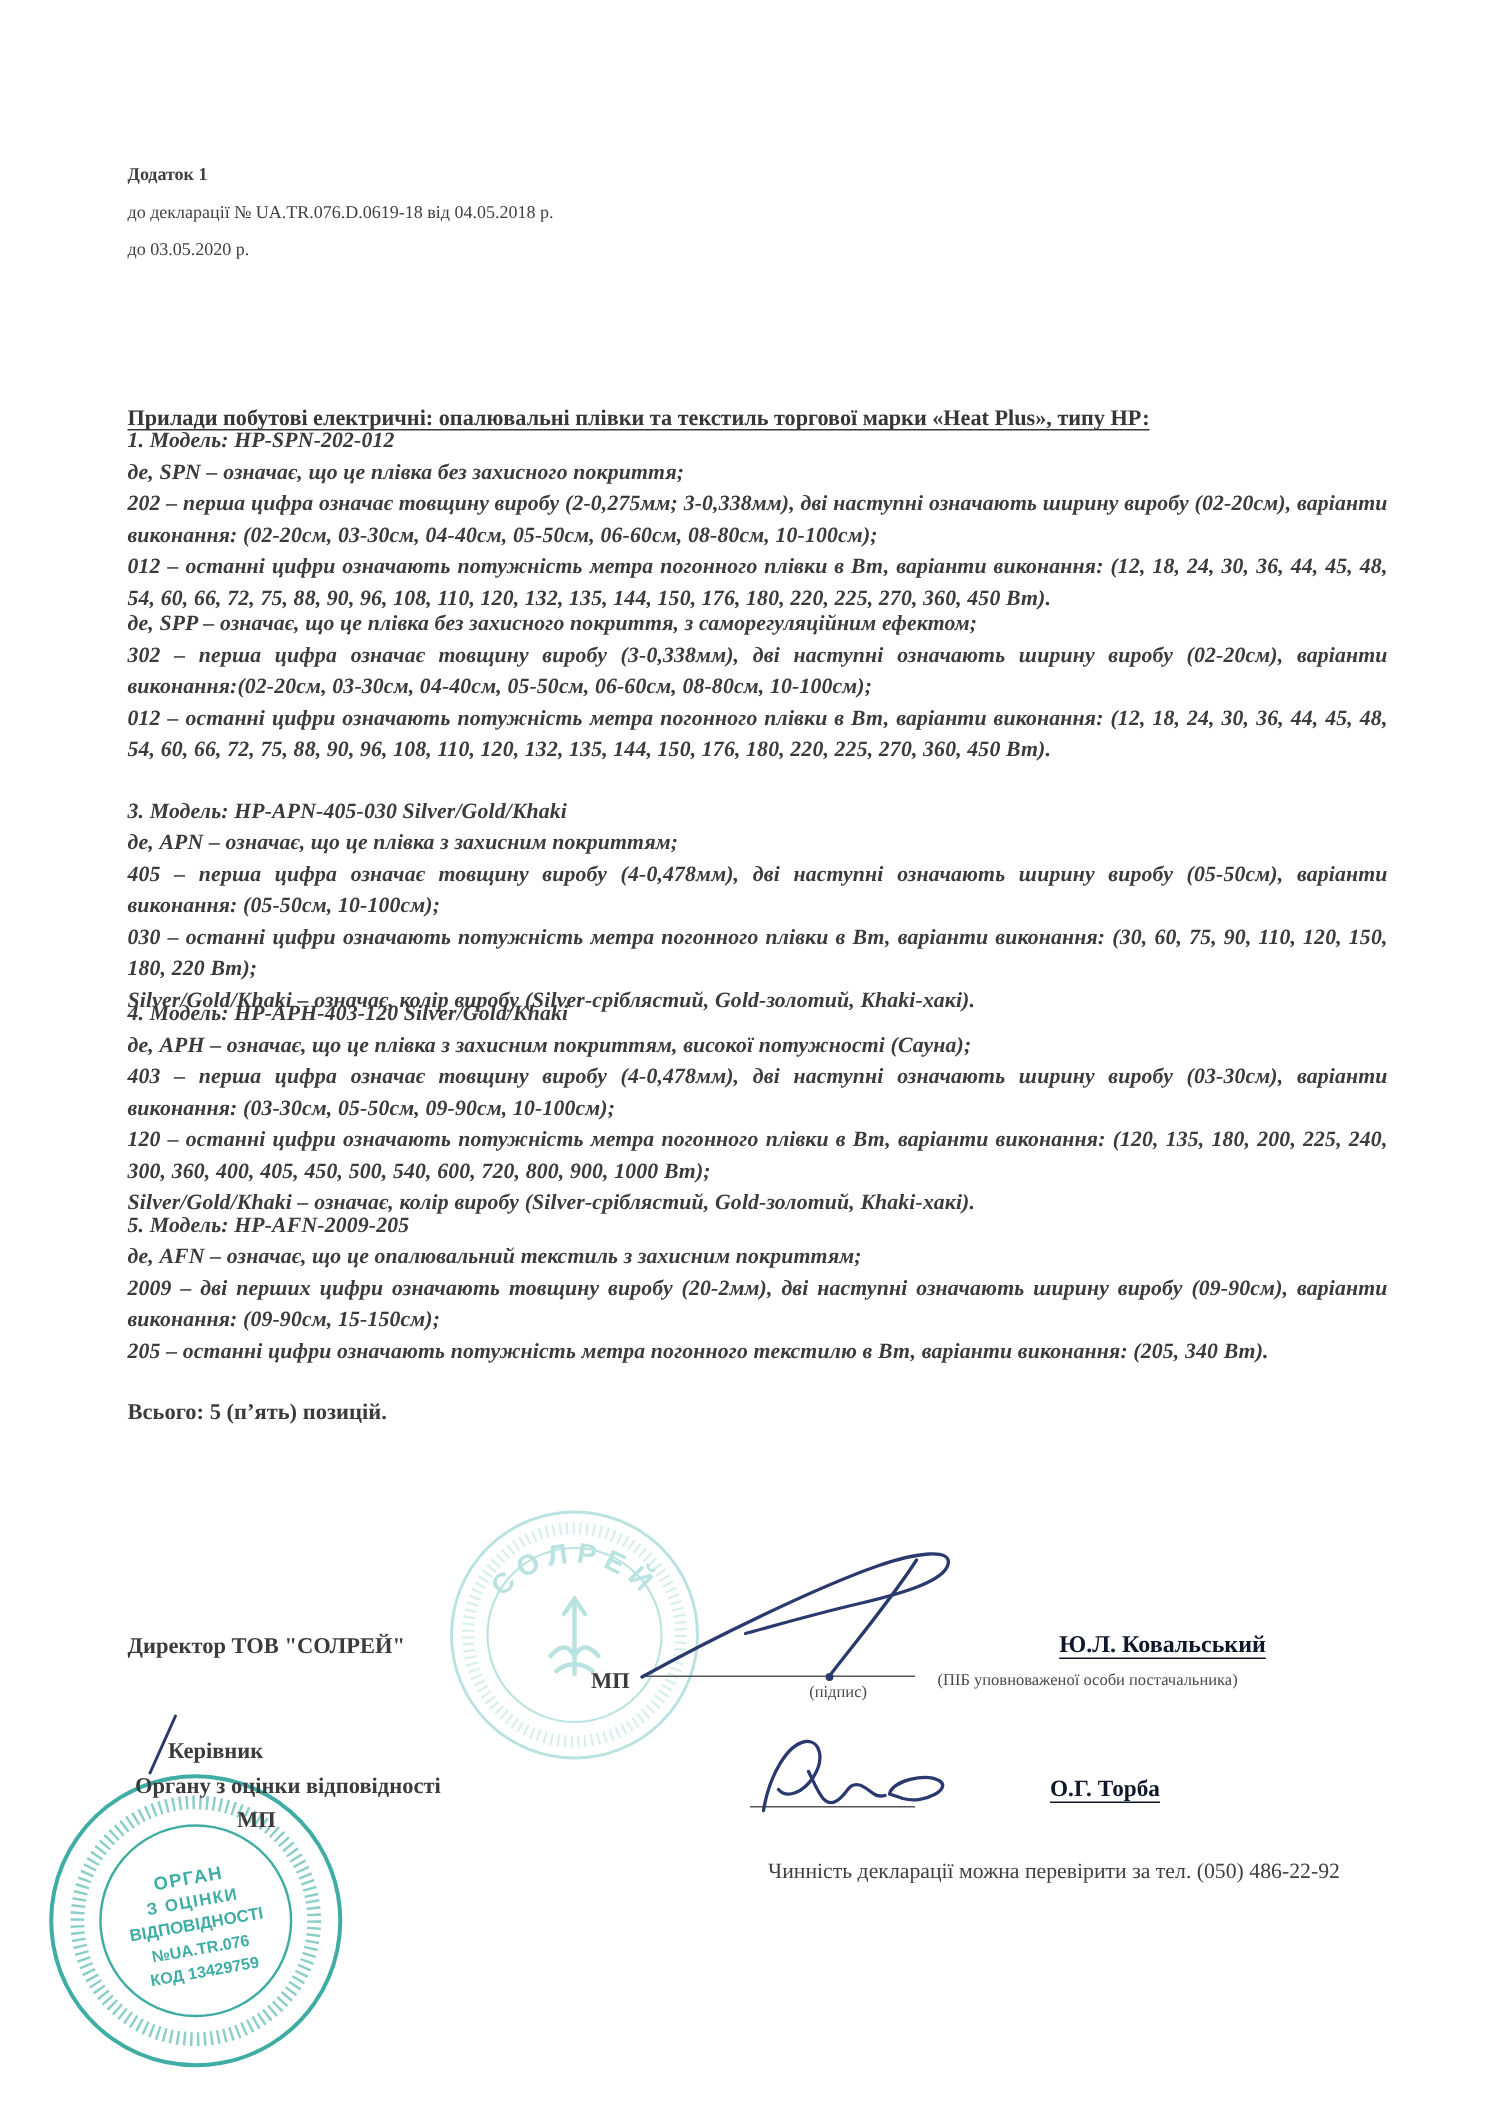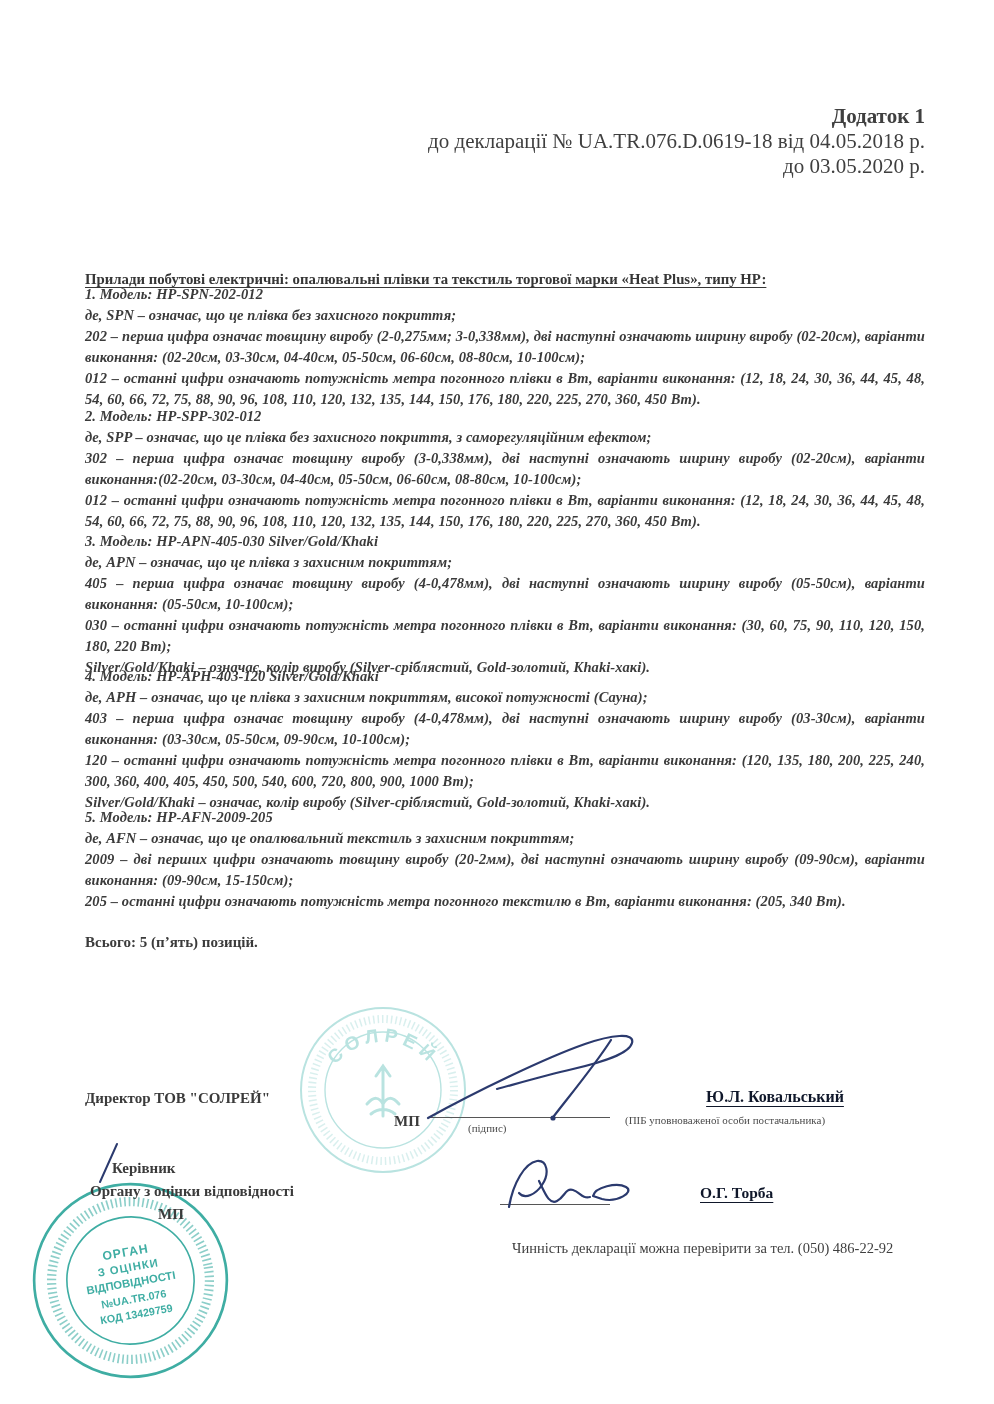--- a/index.html
+++ b/index.html
@@ -3,22 +3,22 @@
 <meta charset="utf-8">
 <style>
   html,body { margin:0; padding:0; background:#ffffff; }
   .page {
     position:relative; width:994px; height:1404px; margin:0 auto;
     background:#ffffff; overflow:hidden;
     font-family:"Liberation Serif", serif; color:#3a3a3a;
   }
   .abs { position:absolute; }
   .hdr {
-    left:85px; top:104px; width:840px; text-align:right;
-    font-size:21px; line-height:25px; color:#3f3f3f;
+    left:85px; top:104px; width:840px; text-align:left;
+    font-size:12px; line-height:25px; color:#3f3f3f;
   }
   .hdr .annex { font-weight:bold; }
   .doc-title {
     left:85px; top:232px; width:840px;
     font-weight:bold; font-size:14.8px; line-height:20px;
     text-decoration:underline; text-underline-offset:3px; color:#363636;margin-top:37px;
   }
   .sec { position:absolute; left:85px; width:840px; }
   .sec p {
     margin:0; font-size:14.5px; line-height:21px; font-weight:bold;
@@ -51,21 +51,20 @@
   <div class="abs doc-title">Прилади побутові електричні: опалювальні плівки та текстиль торгової марки «Heat Plus», типу НР:</div>
 
   <div class="sec" style="top:284px">
     <p>1. Модель: HP-SPN-202-012</p>
     <p>де, SPN – означає, що це плівка без захисного покриття;</p>
     <p>202 – перша цифра означає товщину виробу (2-0,275мм; 3-0,338мм), дві наступні означають ширину виробу (02-20см), варіанти виконання: (02-20см, 03-30см, 04-40см, 05-50см, 06-60см, 08-80см, 10-100см);</p>
     <p>012 – останні цифри означають потужність метра погонного плівки в Вт, варіанти виконання: (12, 18, 24, 30, 36, 44, 45, 48, 54, 60, 66, 72, 75, 88, 90, 96, 108, 110, 120, 132, 135, 144, 150, 176, 180, 220, 225, 270, 360, 450 Вт).</p>
   </div>
 
   <div class="sec" style="top:406px">
-    <p>2. Модель: HP-SPP-302-012</p>
     <p>де, SPP – означає, що це плівка без захисного покриття, з саморегуляційним ефектом;</p>
     <p>302 – перша цифра означає товщину виробу (3-0,338мм), дві наступні означають ширину виробу (02-20см), варіанти виконання:(02-20см, 03-30см, 04-40см, 05-50см, 06-60см, 08-80см, 10-100см);</p>
     <p>012 – останні цифри означають потужність метра погонного плівки в Вт, варіанти виконання: (12, 18, 24, 30, 36, 44, 45, 48, 54, 60, 66, 72, 75, 88, 90, 96, 108, 110, 120, 132, 135, 144, 150, 176, 180, 220, 225, 270, 360, 450 Вт).</p>
   </div>
 
   <div class="sec" style="top:531px">
     <p>3. Модель: HP-APN-405-030 Silver/Gold/Khaki</p>
     <p>де, APN – означає, що це плівка з захисним покриттям;</p>
     <p>405 – перша цифра означає товщину виробу (4-0,478мм), дві наступні означають ширину виробу (05-50см), варіанти виконання: (05-50см, 10-100см);</p>
     <p>030 – останні цифри означають потужність метра погонного плівки в Вт, варіанти виконання: (30, 60, 75, 90, 110, 120, 150, 180, 220 Вт);</p>
@@ -109,21 +108,21 @@
 
   <svg class="abs z3" style="left:425px; top:1030px" width="215" height="95" viewBox="0 0 215 95">
     <g fill="none" stroke-width="2.2" stroke-linecap="round" stroke="#2b3a6e">
       <path d="M3,88 C50,62 120,28 160,14 C186,5 210,2 207,13 C204,24 178,32 148,39 C118,46 94,53 72,59"></path>
       <path d="M186,10 C170,35 146,64 129,86"></path>
     </g>
     <circle cx="128" cy="88" r="2.6" fill="#2b3a6e"></circle>
   </svg>
 
   <div class="abs sig-rule z2" style="left:428px; top:1117px; width:182px"></div>
-  <div class="abs cap z2" style="left:468px; top:1122px; width:110px; text-align:left">(підпис)</div>
+  <div class="abs cap z2" style="left:468px; top:1122px; width:110px; text-align:right">(підпис)</div>
 
   <div class="abs name z2" style="left:630px; top:1088px; width:290px; text-align:center">Ю.Л. Ковальський</div>
   <div class="abs cap z2" style="left:625px; top:1114px; width:300px; text-align:left">(ПІБ уповноваженої особи постачальника)</div>
 
   <svg class="abs z3" style="left:95px; top:1142px" width="28" height="42" viewBox="0 0 28 42">
     <path d="M22,2 L5,40" fill="none" stroke-width="2" stroke-linecap="round" stroke="#2b3a6e"></path>
   </svg>
   <div class="abs lbl z2" style="left:112px; top:1160px">Керівник</div>
   <div class="abs lbl z2" style="left:90px; top:1183px">Органу з оцінки відповідності</div>
   <div class="abs lbl z2" style="left:158px; top:1206px">МП</div>

